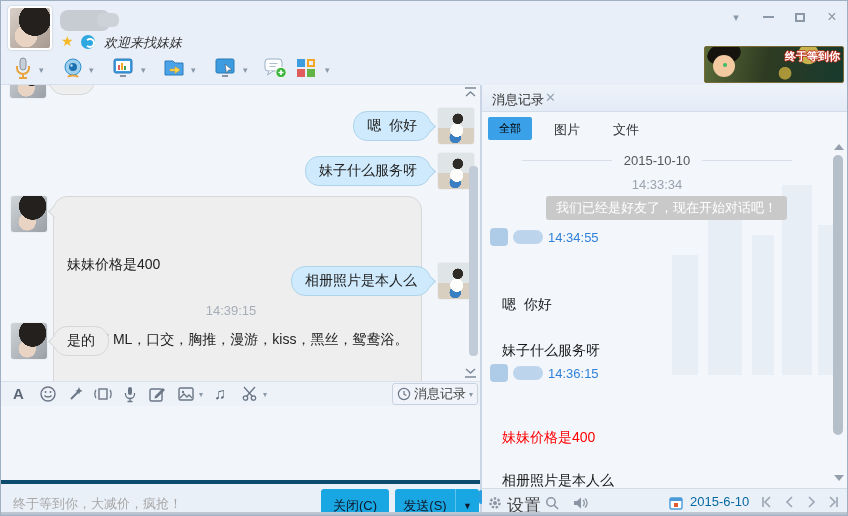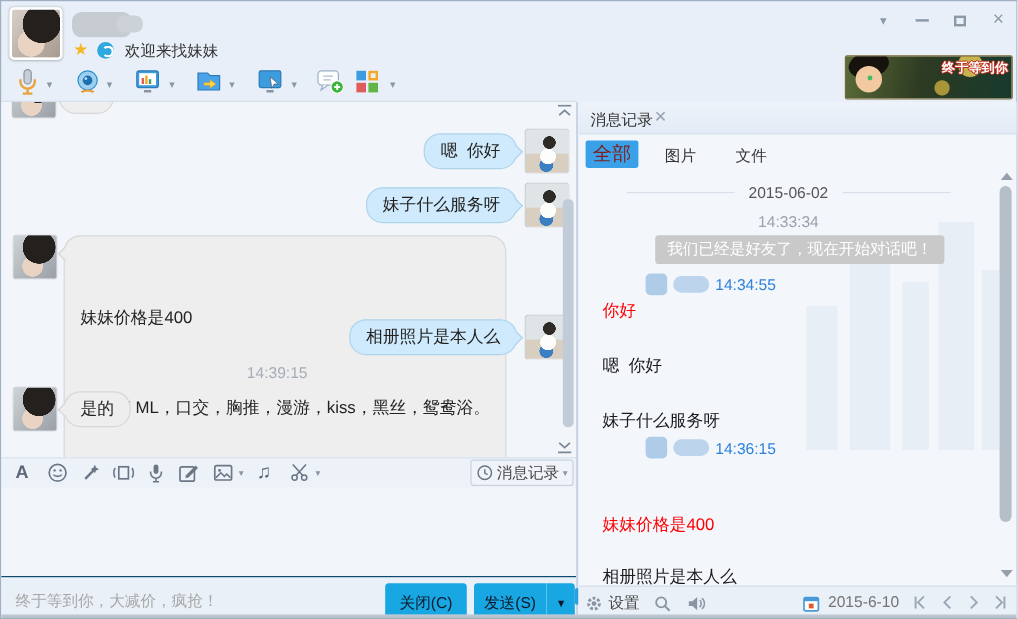--- a/index.html
+++ b/index.html
@@ -18,21 +18,21 @@
       radial-gradient(circle at 62% 30%, #23201d 0 42%, transparent 43%),
       radial-gradient(circle at 40% 70%, #e9d4c4 0 30%, transparent 31%),
       linear-gradient(135deg,#d8cfc8,#a89a90);
   }
   .name-blob { position:absolute; left:59px; top:9px; width:50px; height:21px; border-radius:8px; background:#c7ccd3; }
   .name-blob2 { position:absolute; left:96px; top:12px; width:22px; height:14px; border-radius:6px; background:#cdd2d8; }
   .star-icon { position:absolute; left:60px; top:32px; font-size:14px; color:#f5b824; }
   .qzone-icon { position:absolute; left:80px; top:34px; width:14px; height:14px; border-radius:50%;
     background:#2ea8e0; }
   .qzone-icon::after { content:""; position:absolute; left:4px; top:3px; width:6px; height:6px; border-radius:50%; border:2px solid #fff; border-left-color:transparent; }
-  .signature { position:absolute; left:103px; top:33px; font-size:13px; color:#333; }
+  .signature { position:absolute; left:103px; top:33px; font-size:13px; color:#333;font-style:italic; }
   .win-controls { position:absolute; right:8px; top:8px; display:flex; gap:14px; align-items:center; color:#8a98a8; }
   .wc { width:18px; height:16px; display:flex; align-items:center; justify-content:center; cursor:pointer; }
   .wc-caret { font-size:11px; }
   .wc-min i { display:block; width:11px; height:2px; background:#8a98a8; }
   .wc-max i { display:block; width:10px; height:9px; border:2px solid #8a98a8; }
   .wc-close { font-size:16px; }
   
   .toolbar { position:absolute; left:0; top:52px; width:479px; height:32px; border-bottom:1px solid #d6e0ec; }
   .tb-icon { position:absolute; top:3px; width:24px; height:24px; cursor:pointer; }
   .tb-caret { position:absolute; top:12px; font-size:9px; color:#8a97a6; cursor:pointer; }
@@ -81,67 +81,67 @@
   .fold-icon { position:absolute; right:3px; width:13px; height:12px; cursor:pointer; }
   .fold-icon svg { display:block; }
   
   .composer-bar { position:absolute; left:0; top:380px; width:479px; height:25px; background:#edf2f9; border-top:1px solid #d9e2ee; }
   .cp-icon { position:absolute; top:3px; width:18px; height:18px; cursor:pointer; color:#5a6676; }
   .cp-caret { position:absolute; top:8px; font-size:8px; color:#8a97a6; cursor:pointer; }
   .history-btn { position:absolute; right:2px; top:1px; height:22px; padding:0 4px 0 4px; display:flex; align-items:center; gap:3px;
     background:#f0f4fa; border:1px solid #c9d3e0; border-radius:3px; font-size:13px; color:#444; cursor:pointer; }
   .input-area { position:absolute; left:0; top:405px; width:479px; height:74px; background:#f2f6fb; }
   
-  .chat-footer { position:absolute; left:0; top:479px; width:479px; height:36px; background:#eaf0f8; border-top:1px solid #0c4a6e; }
+  .chat-footer { position:absolute; left:0; top:479px; width:479px; height:36px; background:#eaf0f8; border-top:4px solid #0c4a6e; }
   .promo { position:absolute; left:12px; top:11px; font-size:13px; color:#a8a8a8; }
   .btn { position:absolute; top:5px; height:33px; background:#18a7e2; color:#0f172a; font-size:13px; border:none; border-radius:3px; cursor:pointer; font-family:inherit; }
   .btn-close { left:320px; width:68px; }
   .btn-send { left:394px; width:60px; border-radius:3px 0 0 3px;text-align:center; }
   .btn-send-caret { left:454px; width:24px; border-radius:0 3px 3px 0; border-left:1px solid #5ec3ec; font-size:9px; }
   
   .vdivider { position:absolute; left:479px; top:84px; width:2px; height:431px; background:#c9d5e4; }
   .vdivider-handle { position:absolute; left:478px; top:489px; width:4px; height:14px; background:#2a9fe0; border-radius:2px; cursor:pointer; }
   
   .hist-panel { position:absolute; left:481px; top:84px; width:367px; height:431px; background:#f3f7fc; overflow:hidden; }
   .hist-header { position:absolute; left:0; top:0; width:367px; height:27px;
     background:linear-gradient(#eef3fa,#e3ebf6); border-bottom:1px solid #d3dde9; }
   .hist-tab-title { position:absolute; left:10px; top:6px; font-size:13px; color:#333; }
   .hist-tab-close { position:absolute; left:63px; top:5px; font-size:13px; color:#98a4b2; cursor:pointer; }
   .filter-all { position:absolute; left:6px; top:32px; width:44px; height:23px; background:#3aa0e8; border-radius:2px;
-    color:#7f1d1d; font-size:16px; display:flex; align-items:center; justify-content:center; cursor:pointer; }
+    color:#000000; font-size:11px; display:flex; align-items:center; justify-content:center; cursor:pointer; }
   .filter-item { position:absolute; top:36px; font-size:13px; color:#333; cursor:pointer; }
   .f-img { left:72px; } .f-file { left:131px; }
   
   .sky { position:absolute; background:#e0e9f3; opacity:.65; }
   
   .date-row { position:absolute; left:40px; top:68px; width:270px; display:flex; align-items:center; gap:12px; }
   .date-row .line { flex:1; height:1px; background:#d9dfe8; }
   .date-row .txt { font-size:13px; color:#555; }
   .intro-time { position:absolute; left:0; top:92px; width:350px; text-align:center; font-size:13px; color:#9aa2ad; }
   .notice-bubble { position:absolute; left:64px; top:111px; padding:3px 10px; background:#c9c9c9; border-radius:3px;
     color:#fff; font-size:13px; white-space:nowrap; }
   
-  .h-head { position:absolute; left:8px; display:flex; align-items:center; gap:5px; font-size:13px;margin-left:48px; }
+  .h-head { position:absolute; left:8px; display:flex; align-items:center; gap:5px; font-size:13px; }
   .h-ava { width:18px; height:18px; border-radius:4px; }
   .h-nameblob { width:30px; height:14px; border-radius:7px; }
   .blue .h-ava { background:#aecbe8; } .blue .h-nameblob { background:#bcd4ec; }
   .green .h-ava { background:#a8d8b4; } .green .h-nameblob { background:#b6dec0; }
   .t-blue { color:#2f81d8; } .t-green { color:#2daf4e; }
   .h-text { position:absolute; left:20px; font-size:14px; color:#1a1a1a; white-space:pre-wrap; width:332px; line-height:21px; }
   .h-red { color:#ff0000; }
   
   .h-scroll-up, .h-scroll-down { position:absolute; left:352px; width:0; height:0; border-left:5px solid transparent; border-right:5px solid transparent; cursor:pointer; }
   .h-scroll-up { top:59px; border-bottom:6px solid #96a0ac; }
   .h-scroll-down { top:390px; border-top:6px solid #96a0ac; }
   .h-scrollthumb { position:absolute; left:351px; top:70px; width:10px; height:280px; border-radius:5px; background:#b5bfca; cursor:pointer; }
   
   .hist-footer { position:absolute; left:0; top:403px; width:367px; height:28px; background:#eaf0f8; border-top:1px solid #d4dce8; }
   .hf-item { position:absolute; top:5px; cursor:pointer; }
-  .hf-label { font-size:13px; color:#444; }
-  .hf-date { font-size:13px; color:#737373; }
+  .hf-label { font-size:17px; color:#444; }
+  .hf-date { font-size:13px; color:#0369a1; }
   .nav-arrow { position:absolute; top:6px; cursor:pointer; }
 </style>
 </head>
 <body>
 
 <div class="window">
 
   <div class="titlebar">
     <div class="avatar-big"></div>
     <div class="name-blob"></div>
@@ -359,33 +359,32 @@
       <div class="hist-tab-title">消息记录</div>
       <div class="hist-tab-close">✕</div>
     </div>
 
     <div class="filter-all">全部</div>
     <div class="filter-item f-img">图片</div>
     <div class="filter-item f-file">文件</div>
 
     <div class="date-row">
       <div class="line"></div>
-      <div class="txt">2015-06-02</div>
+      <div class="txt">2015-10-10</div>
       <div class="line"></div>
     </div>
 
     <div class="intro-time">14:33:34</div>
     <div class="notice-bubble">我们已经是好友了，现在开始对话吧！</div>
 
     <div class="h-head blue" style="top:143px;">
       <span class="h-ava"></span>
       <span class="h-nameblob"></span>
       <span class="t-blue">14:34:55</span>
     </div>
-    <div class="h-text h-red" style="top:163px;">你好</div>
 
     <div class="h-text" style="top:209px;">嗯  你好</div>
 
     <div class="h-text" style="top:255px;">妹子什么服务呀</div>
 
     <div class="h-head blue" style="top:279px;">
       <span class="h-ava"></span>
       <span class="h-nameblob"></span>
       <span class="t-blue">14:36:15</span>
     </div>

